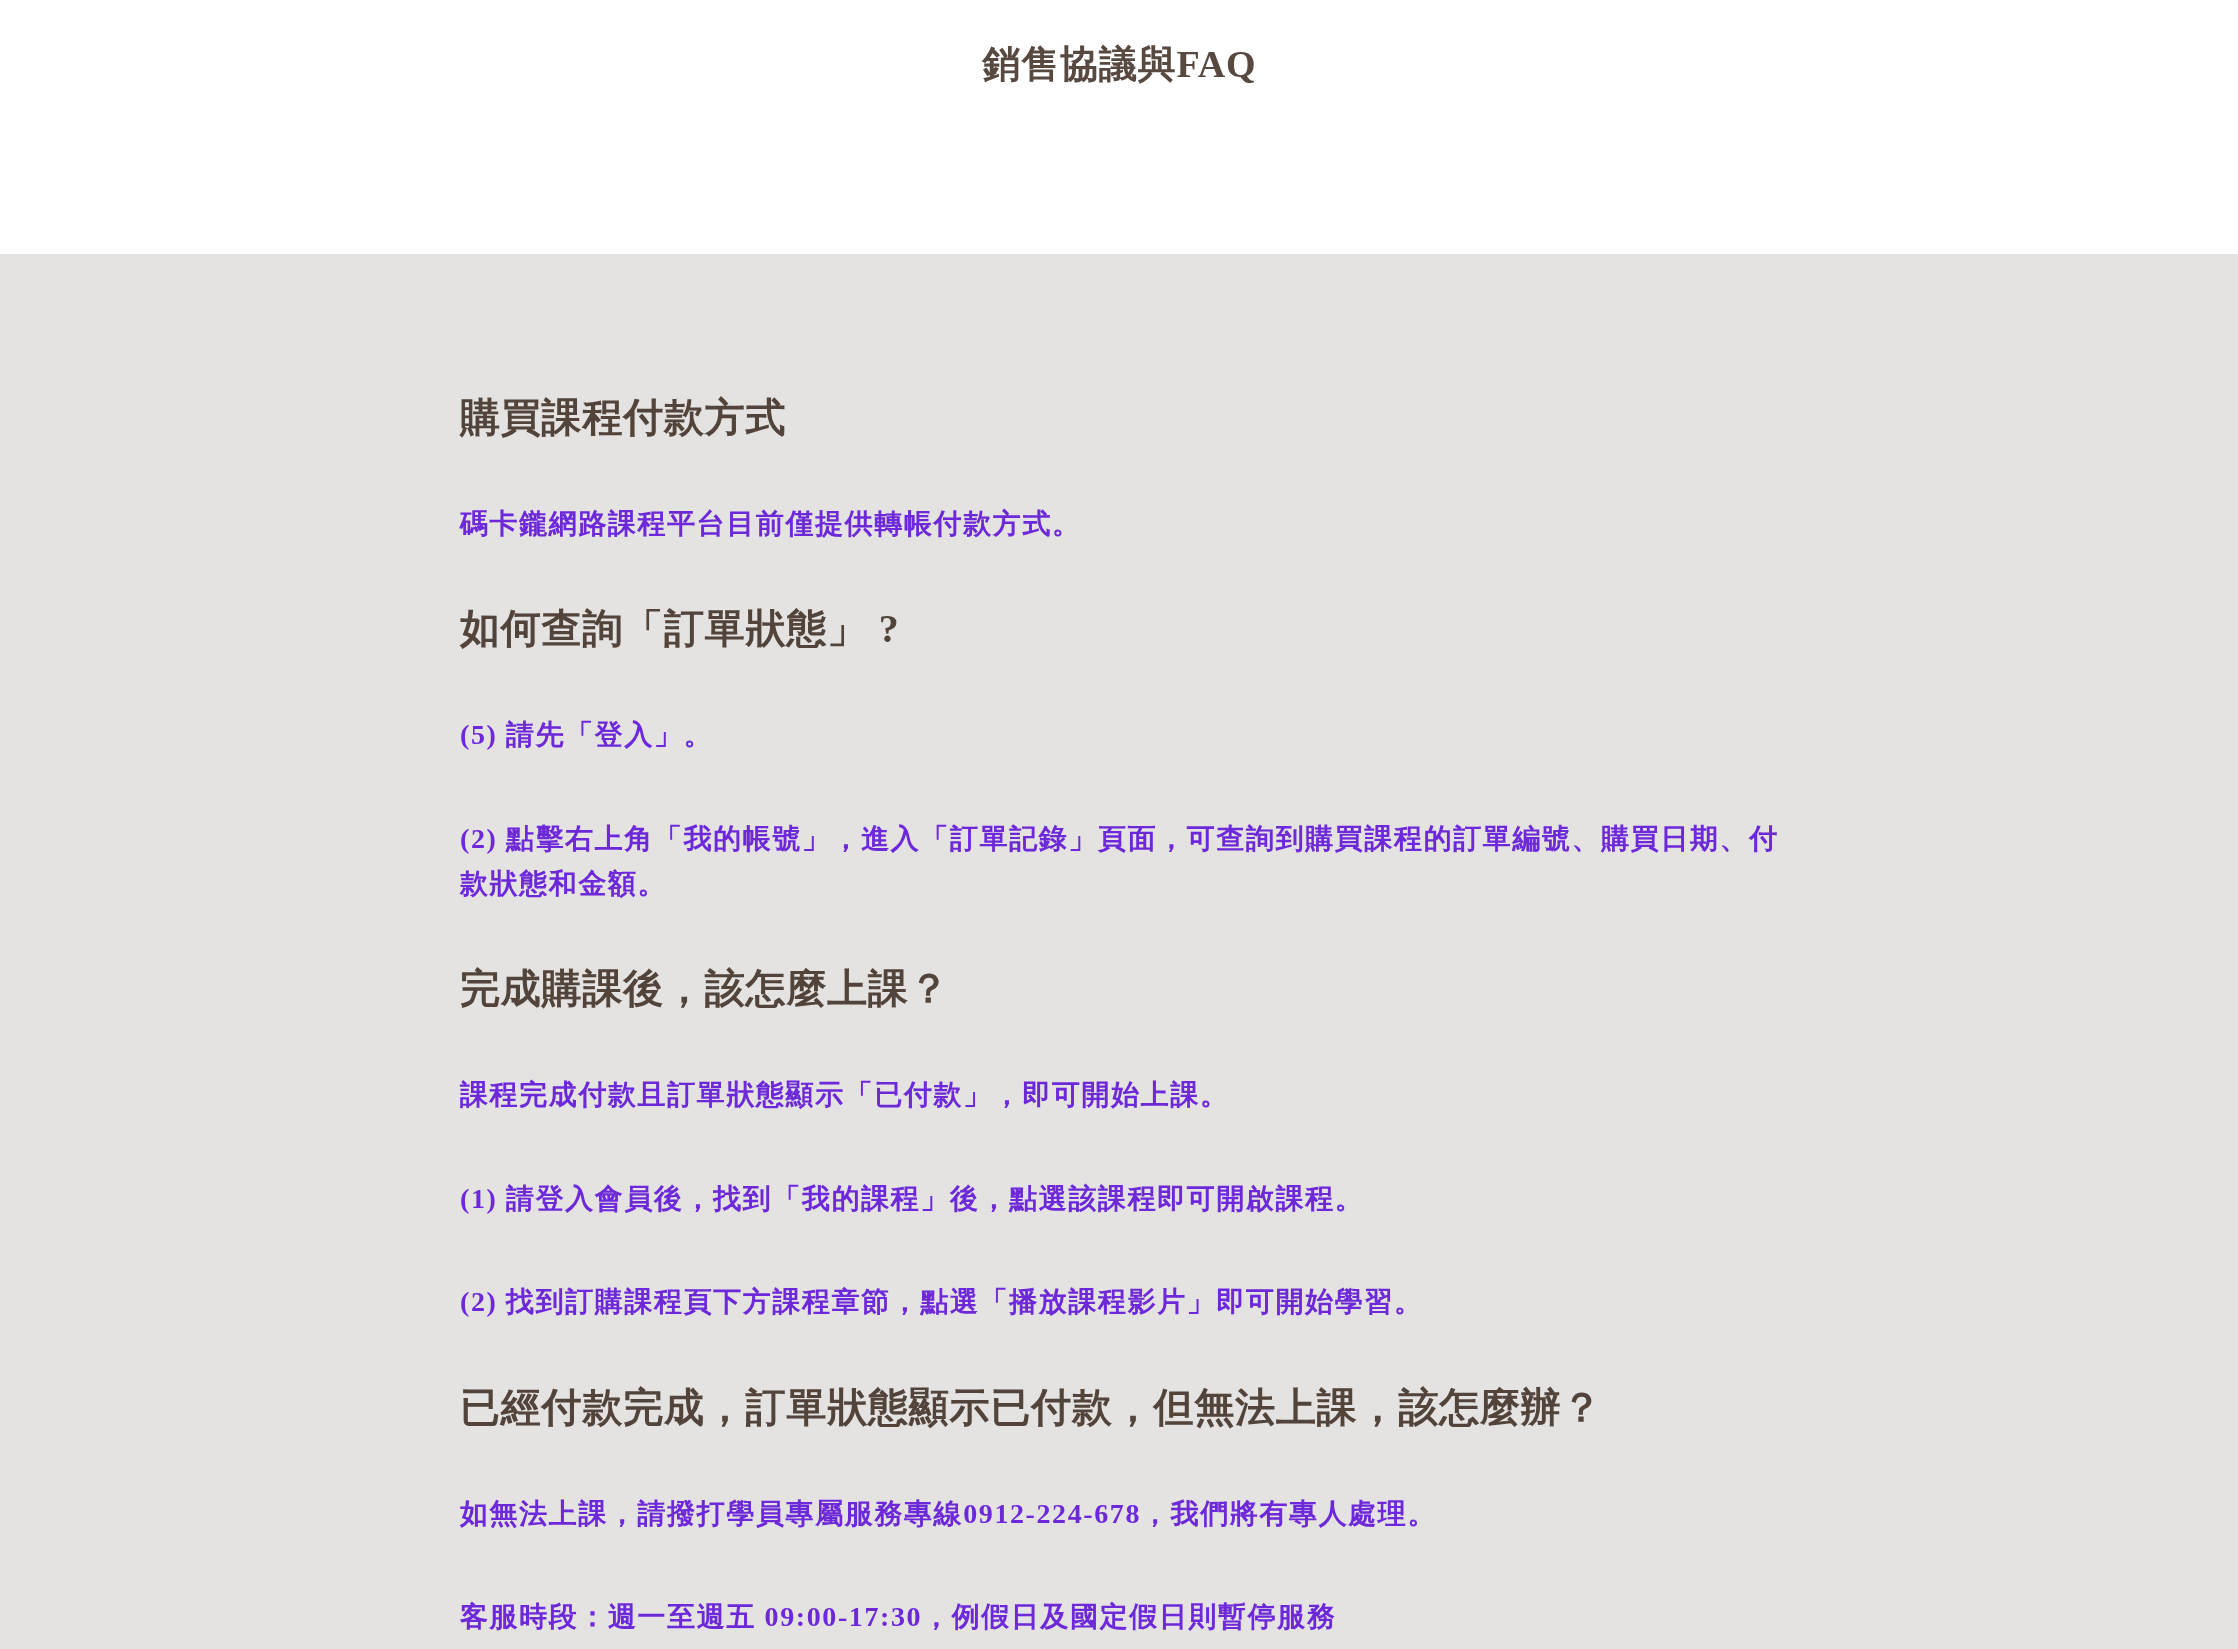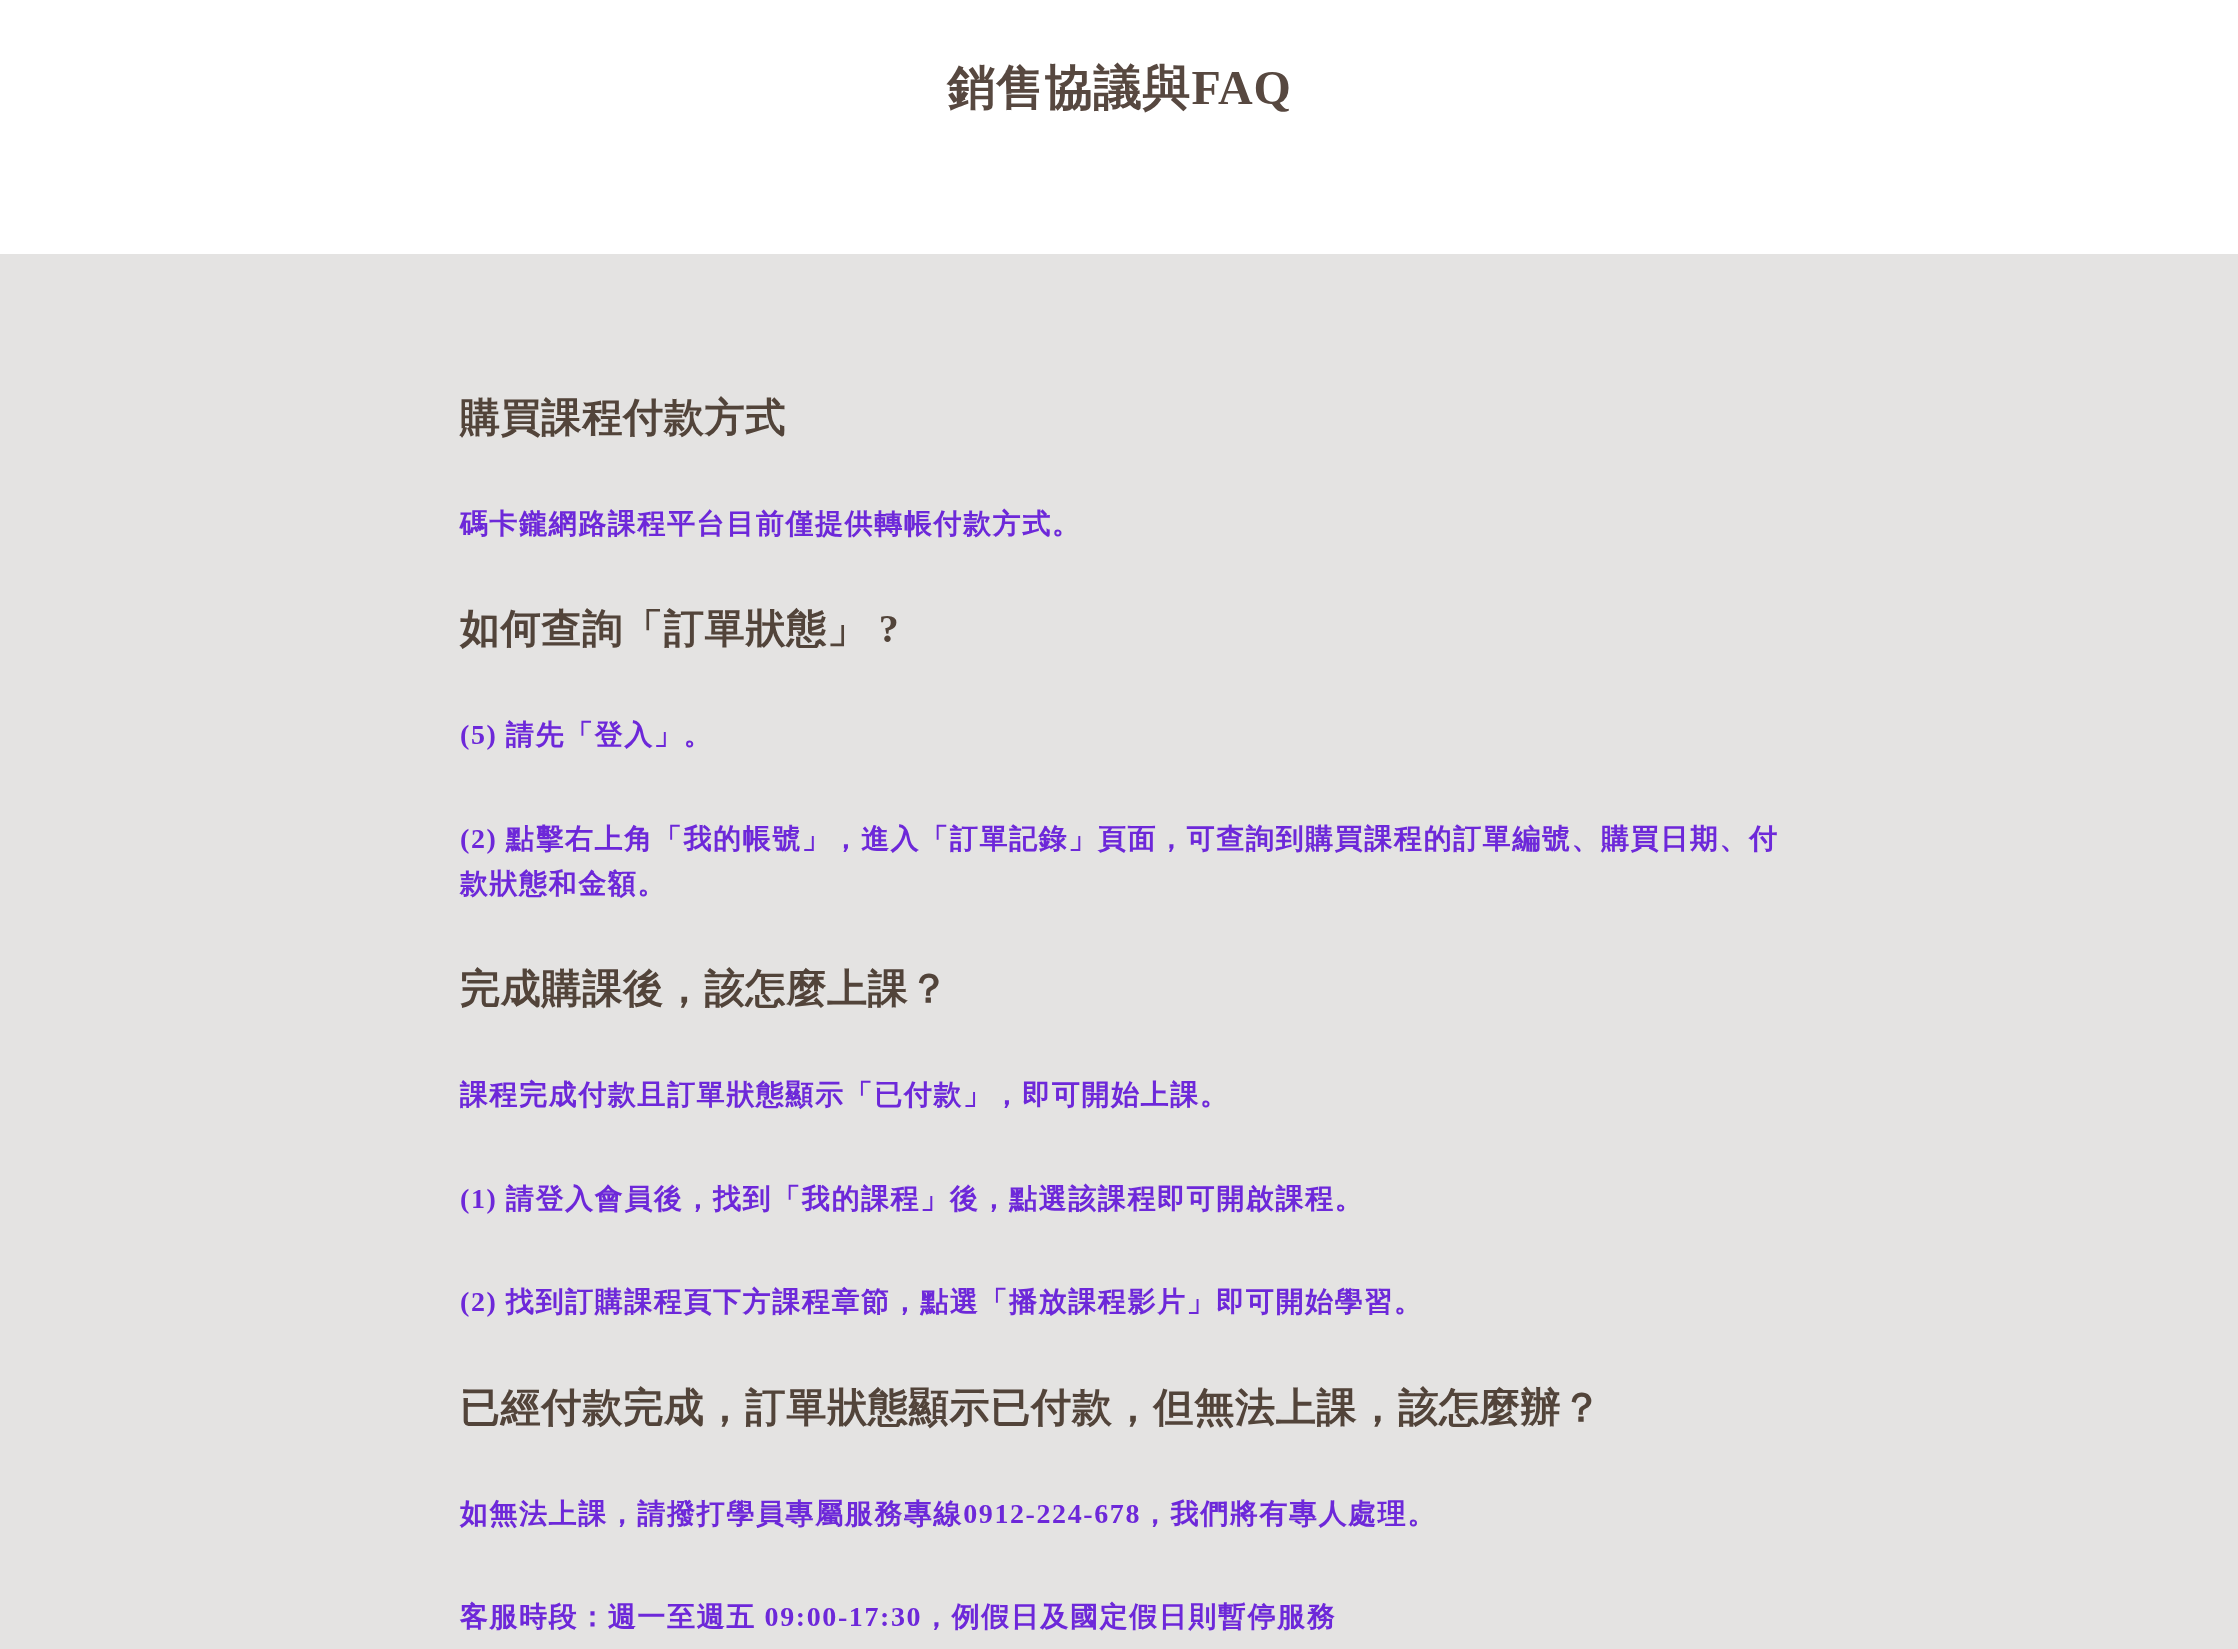--- a/index.html
+++ b/index.html
@@ -14,22 +14,22 @@
     font-weight: 700;
     overflow: hidden;
   }
   .page-header {
     height: 254px;
     background: #ffffff;
     text-align: center;
   }
   .page-title {
     margin: 0;
-    padding-top: 60px;
-    font-size: 48px;
+    padding-top: 43px;
+    font-size: 38px;
     line-height: 1.15;
     letter-spacing: 0.8px;
     color: #574840;
   }
   .faq-section {
     background: #e4e3e2;
     height: 1601px;
     box-sizing: border-box;
     padding-top: 139px;
   }

